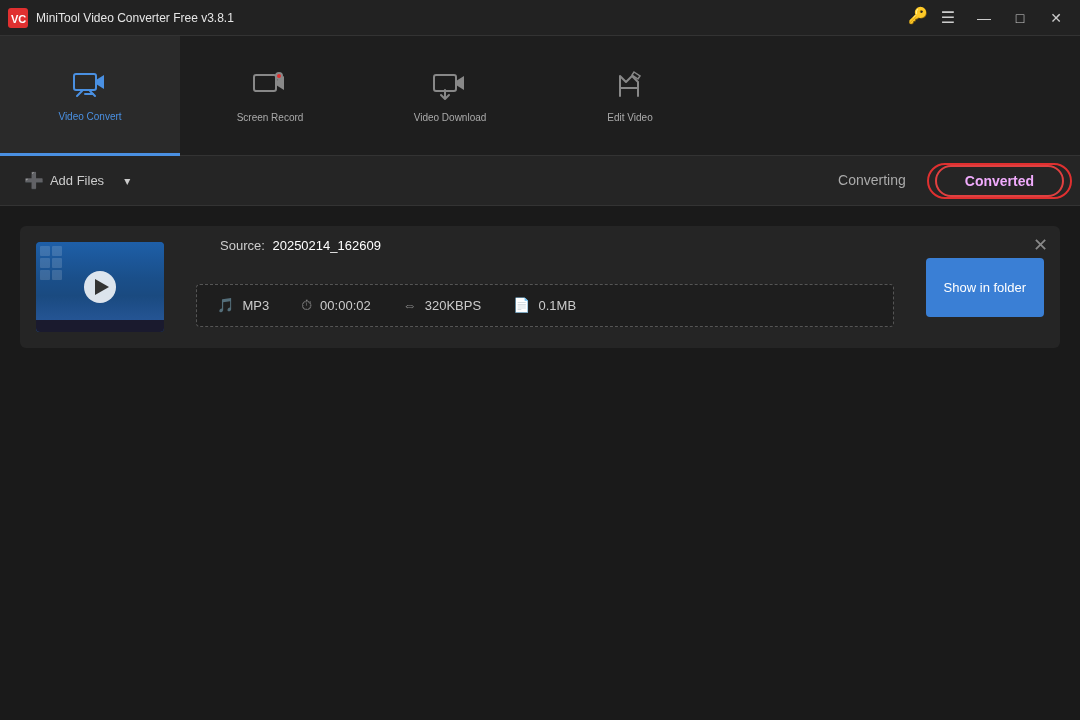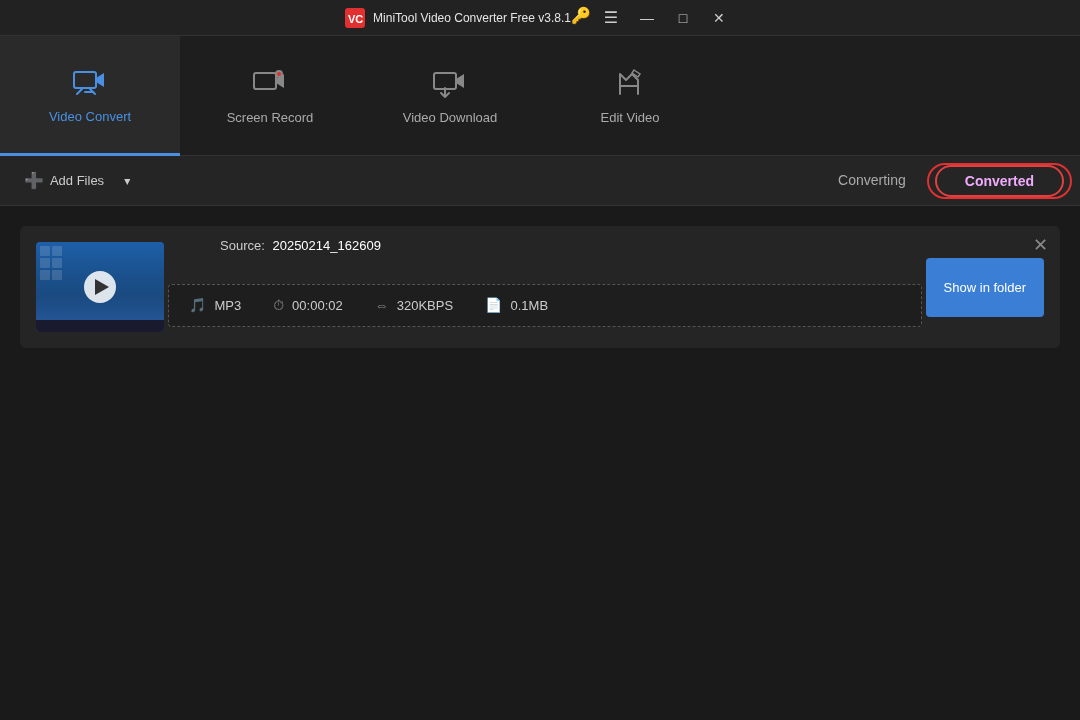--- a/index.html
+++ b/index.html
@@ -12,21 +12,21 @@
       overflow: hidden;
       user-select: none;
     }
 
     
     #titlebar {
       height: 36px;
       background: #222;
       display: flex;
       align-items: center;
-      justify-content: center;
+      justify-content: space-between;
       padding: 0 8px;
       border-bottom: 1px solid #333;
     }
     #titlebar-left {
       display: flex;
       align-items: center;
       gap: 8px;
     }
     #app-logo {
       width: 20px;
@@ -78,21 +78,21 @@
     .nav-item.active {
       background: #2a2a2a;
       color: #4a90e2;
       border-bottom: 3px solid #4a90e2;
     }
     .nav-item svg {
       width: 36px;
       height: 36px;
     }
     .nav-item-label {
-      font-size: 13px;
+      font-size: 10px;
     }
 
     
     #toolbar {
       height: 50px;
       background: #252525;
       display: flex;
       align-items: center;
       padding: 0 16px;
       gap: 8px;
@@ -144,21 +144,21 @@
       height: calc(720px - 36px - 120px - 50px);
     }
 
     
     .item-card {
       background: #252525;
       border-radius: 6px;
       padding: 16px;
       display: flex;
       align-items: center;
-      gap: 4px;
+      gap: 32px;
       position: relative;
     }
     .item-source-header {
       position: absolute;
       top: 12px;
       left: 200px;
       font-size: 13px;
       color: #ccc;
     }
     .item-close-btn {

